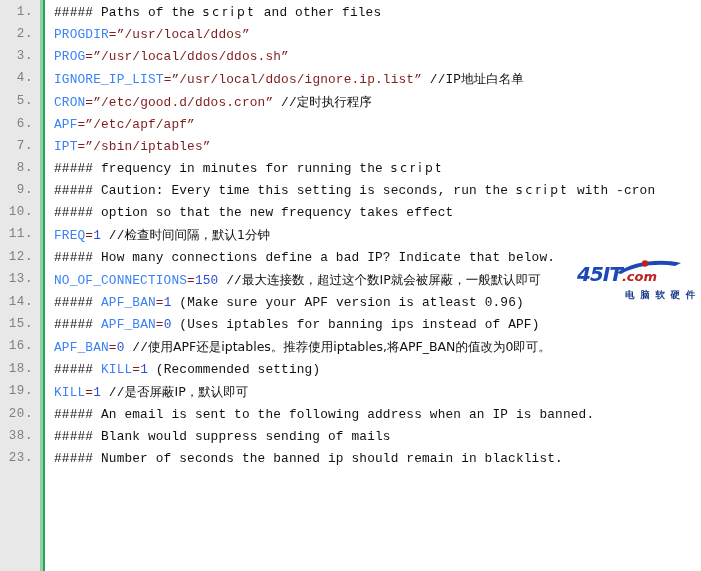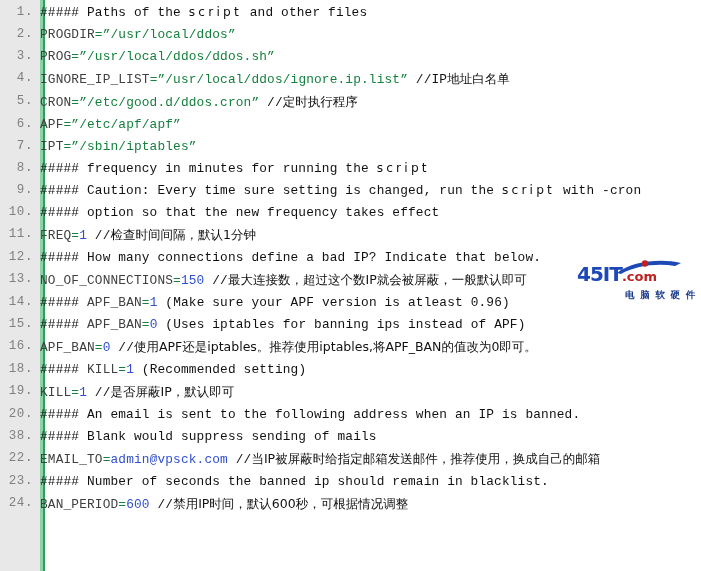--- a/index.html
+++ b/index.html
@@ -76,35 +76,36 @@
     font-family: "Liberation Mono", "DejaVu Sans Mono", monospace;
     font-size: 12.5px;
     line-height: 19px;
     letter-spacing: 0.6px;
     background: #e8e8e8;
     user-select: none;
   }
 
   .code {
     flex: 1 1 auto;
+    padding-left: 14px;
     padding-top: 3px;
     padding-right: 2px;
     font-family: "Liberation Mono", "DejaVu Sans Mono", monospace;
     font-size: 12.8px;
     line-height: 19px;
     color: #111111;
     white-space: pre-wrap;
     word-break: break-all;
     letter-spacing: 0.15px;
   }
 
   
-  .tok-var  { color: #404040; }
+  .tok-var  { color: #3b82f6; }
   .tok-num  { color: #2f4fd0; }
-  .tok-str  { color: #15803d; }
+  .tok-str  { color: #7f1d1d; }
   .tok-cmt  { color: #111111; }
   .tok-cn   { color: #111111; font-family: "DejaVu Sans", "Liberation Sans", sans-serif; font-size: 12.5px; letter-spacing: 0; }
 
   
   .tok-script {
     font-family: "DejaVu Sans", "Liberation Sans", sans-serif;
     letter-spacing: 3.2px;
     font-size: 12.2px;
     color: #111111;
   }
@@ -119,20 +120,21 @@
     z-index: 5;
     pointer-events: none;
   }
   #watermark .wm-top {
     position: relative;
     height: 26px;
   }
   #watermark .wm-text {
     font-family: "DejaVu Sans", "Liberation Sans", sans-serif;
     font-weight: bold;
+    font-style: italic;
     font-size: 20px;
     color: #1c49b5;
     letter-spacing: -1px;
     line-height: 24px;
   }
   #watermark .wm-com {
     font-size: 13px;
     color: #c02020;
     letter-spacing: 0;
     margin-top: 32px;
@@ -192,21 +194,21 @@
       <div class="row">
         <div class="lineno">7.</div>
         <div class="code"><span class="tok-var">IPT</span><span class="tok-str">=”/sbin/iptables”</span></div>
       </div>
       <div class="row">
         <div class="lineno">8.</div>
         <div class="code"><span class="tok-cmt">##### frequency in minutes for running the </span><span class="tok-script">script</span></div>
       </div>
       <div class="row">
         <div class="lineno">9.</div>
-        <div class="code"><span class="tok-cmt">##### Caution: Every time sure setting is changed, run the </span><span class="tok-script">script</span><span class="tok-cmt"> with -cron</span></div>
+        <div class="code"><span class="tok-cmt">##### Caution: Every time this setting is seconds, run the </span><span class="tok-script">script</span><span class="tok-cmt"> with -cron</span></div>
       </div>
       <div class="row">
         <div class="lineno">10.</div>
         <div class="code"><span class="tok-cmt">##### option so that the new frequency takes effect</span></div>
       </div>
       <div class="row">
         <div class="lineno">11.</div>
         <div class="code"><span class="tok-var">FREQ</span><span class="tok-str">=</span><span class="tok-num">1</span><span class="tok-cmt"> //</span><span class="tok-cn">检查时间间隔，默认1分钟</span></div>
       </div>
       <div class="row">
@@ -239,30 +241,22 @@
       </div>
       <div class="row">
         <div class="lineno">20.</div>
         <div class="code"><span class="tok-cmt">##### An email is sent to the following address when an IP is banned.</span></div>
       </div>
       <div class="row">
         <div class="lineno">38.</div>
         <div class="code"><span class="tok-cmt">##### Blank would suppress sending of mails</span></div>
       </div>
       <div class="row">
-        <div class="lineno">22.</div>
-        <div class="code"><span class="tok-var">EMAIL_TO</span><span class="tok-str">=</span><span class="tok-num">admin@vpsck.com</span><span class="tok-cmt"> //</span><span class="tok-cn">当IP被屏蔽时给指定邮箱发送邮件，推荐使用，换成自己的邮箱</span></div>
-      </div>
-      <div class="row">
         <div class="lineno">23.</div>
         <div class="code"><span class="tok-cmt">##### Number of seconds the banned ip should remain in blacklist.</span></div>
-      </div>
-      <div class="row">
-        <div class="lineno">24.</div>
-        <div class="code"><span class="tok-var">BAN_PERIOD</span><span class="tok-str">=</span><span class="tok-num">600</span><span class="tok-cmt"> //</span><span class="tok-cn">禁用IP时间，默认600秒，可根据情况调整</span></div>
       </div>
     </div>
 
   <div id="watermark">
     <div class="wm-top">
       <svg class="wm-swoosh" viewBox="0 0 70 16">
         <path d="M2 13 C 16 2, 44 -2, 66 3 L 60 6 C 42 3, 20 6, 6 14 Z" fill="#1c49b5"></path>
         <circle cx="30" cy="3.5" r="3.2" fill="#c02020"></circle>
       </svg>
       <span class="wm-text">45IT</span><span class="wm-text wm-com">.com</span>

